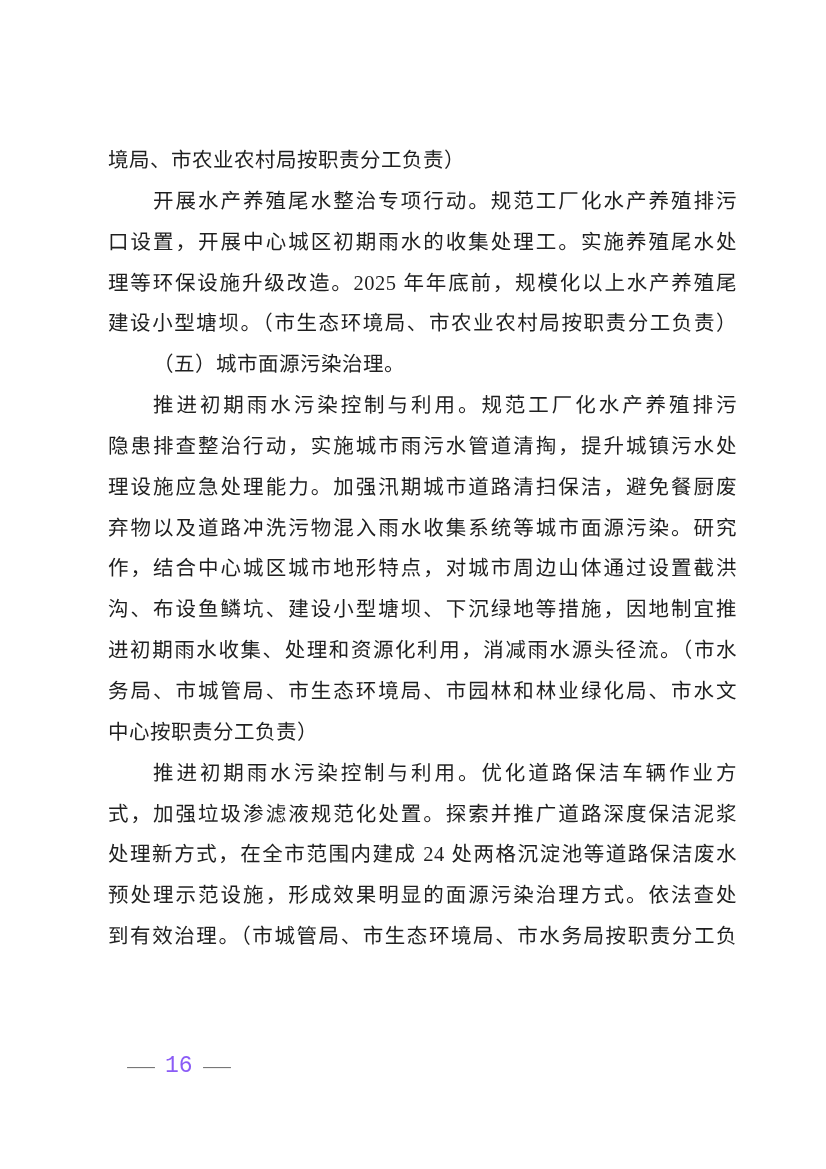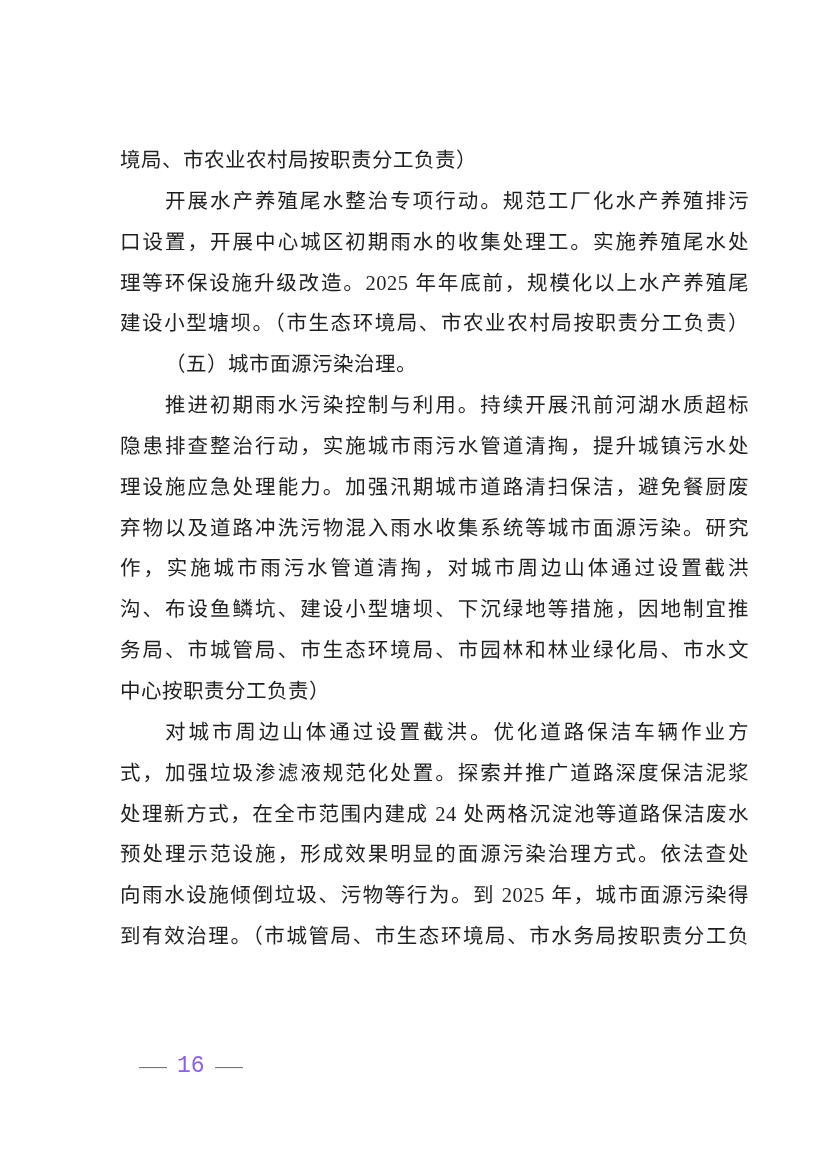--- a/index.html
+++ b/index.html
@@ -9,21 +9,21 @@
   body {
     width: 826px;
     height: 1169px;
     background: #ffffff;
     position: relative;
     font-family: "Liberation Serif", "DejaVu Serif", serif;
     overflow: hidden;
   }
   .page {
     position: absolute;
-    left: 12px; top: 0;
+    left: 0; top: 0;
     width: 716px;
     height: 1169px;
     background: #ffffff;
   }
   .textblock {
     position: absolute;
     left: 108px;
     top: 140px;
     width: 629px;
     color: #1f1f1f;
@@ -73,33 +73,33 @@
 
 <div class="page">
 
   <div class="textblock">
     <div class="line">境局、市农业农村局按职责分工负责）</div>
     <div class="line ind just">开展水产养殖尾水整治专项行动。规范工厂化水产养殖排污</div>
     <div class="line just">口设置，开展中心城区初期雨水的收集处理工。实施养殖尾水处</div>
     <div class="line just">理等环保设施升级改造。2025 年年底前，规模化以上水产养殖尾</div>
     <div class="line just">建设小型塘坝。（市生态环境局、市农业农村局按职责分工负责）</div>
     <div class="line ind">（五）城市面源污染治理。</div>
-    <div class="line ind just">推进初期雨水污染控制与利用。持续开展汛前河湖水质超标</div>
+    <div class="line ind just">推进初期雨水污染控制与利用。规范工厂化水产养殖排污</div>
     <div class="line just">隐患排查整治行动，实施城市雨污水管道清掏，提升城镇污水处</div>
     <div class="line just">理设施应急处理能力。加强汛期城市道路清扫保洁，避免餐厨废</div>
     <div class="line just">弃物以及道路冲洗污物混入雨水收集系统等城市面源污染。研究</div>
-    <div class="line just">作，实施城市雨污水管道清掏，对城市周边山体通过设置截洪</div>
+    <div class="line just">作，结合中心城区城市地形特点，对城市周边山体通过设置截洪</div>
     <div class="line just">沟、布设鱼鳞坑、建设小型塘坝、下沉绿地等措施，因地制宜推</div>
+    <div class="line just">进初期雨水收集、处理和资源化利用，消减雨水源头径流。（市水</div>
     <div class="line just">务局、市城管局、市生态环境局、市园林和林业绿化局、市水文</div>
     <div class="line">中心按职责分工负责）</div>
-    <div class="line ind just">对城市周边山体通过设置截洪。优化道路保洁车辆作业方</div>
+    <div class="line ind just">推进初期雨水污染控制与利用。优化道路保洁车辆作业方</div>
     <div class="line just">式，加强垃圾渗滤液规范化处置。探索并推广道路深度保洁泥浆</div>
     <div class="line just">处理新方式，在全市范围内建成 24 处两格沉淀池等道路保洁废水</div>
     <div class="line just">预处理示范设施，形成效果明显的面源污染治理方式。依法查处</div>
-    <div class="line just">向雨水设施倾倒垃圾、污物等行为。到 2025 年，城市面源污染得</div>
     <div class="line just">到有效治理。（市城管局、市生态环境局、市水务局按职责分工负</div>
   </div>
 
   <div class="footer">
     <span class="dash">—</span>
     <span class="num">16</span>
     <span class="dash">—</span>
   </div>
 
 </div>

